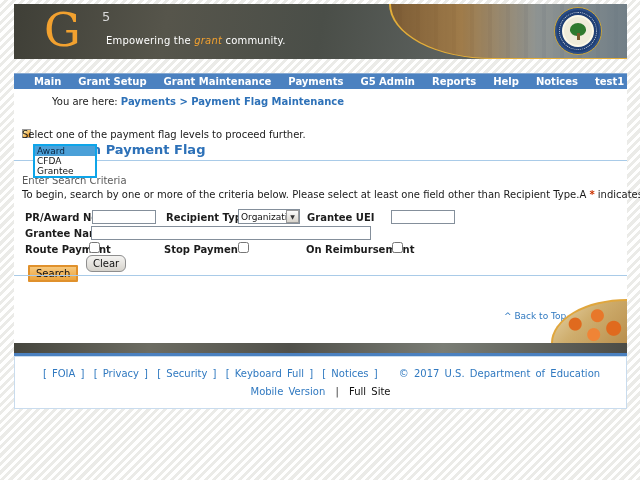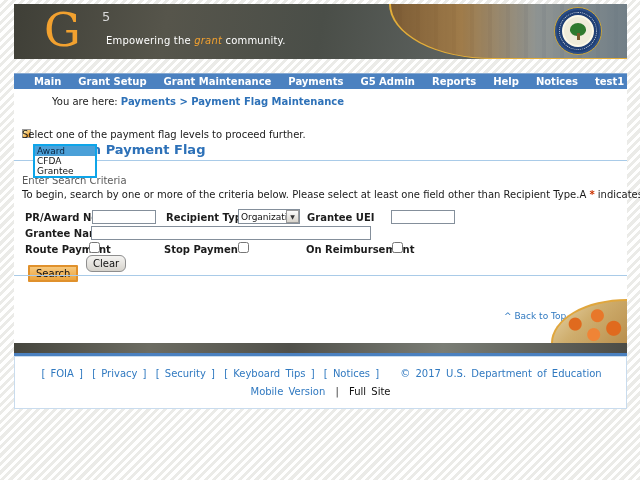--- a/index.html
+++ b/index.html
@@ -203,21 +203,21 @@
       <div class="abs chairs"></div>
       <div class="abs bottom-band"></div>
       <div class="abs bottom-blue"></div>
     </div>
 
     <div class="footer">
       <div class="footer-line1">
         <span class="f-link">[ FOIA ]</span>
         <span class="f-link">[ Privacy ]</span>
         <span class="f-link">[ Security ]</span>
-        <span class="f-link">[ Keyboard Tips ]</span>
+        <span class="f-link">[ Keyboard Full ]</span>
         <span class="f-link">[ Notices ]</span>
         <span class="footer-copy">© 2017 U.S. Department of Education</span>
       </div>
       <div class="footer-line2">
         <span class="f-link">Mobile Version</span>
         <span class="divider">|</span>
         <span class="full-site">Full Site</span>
       </div>
     </div>
 

